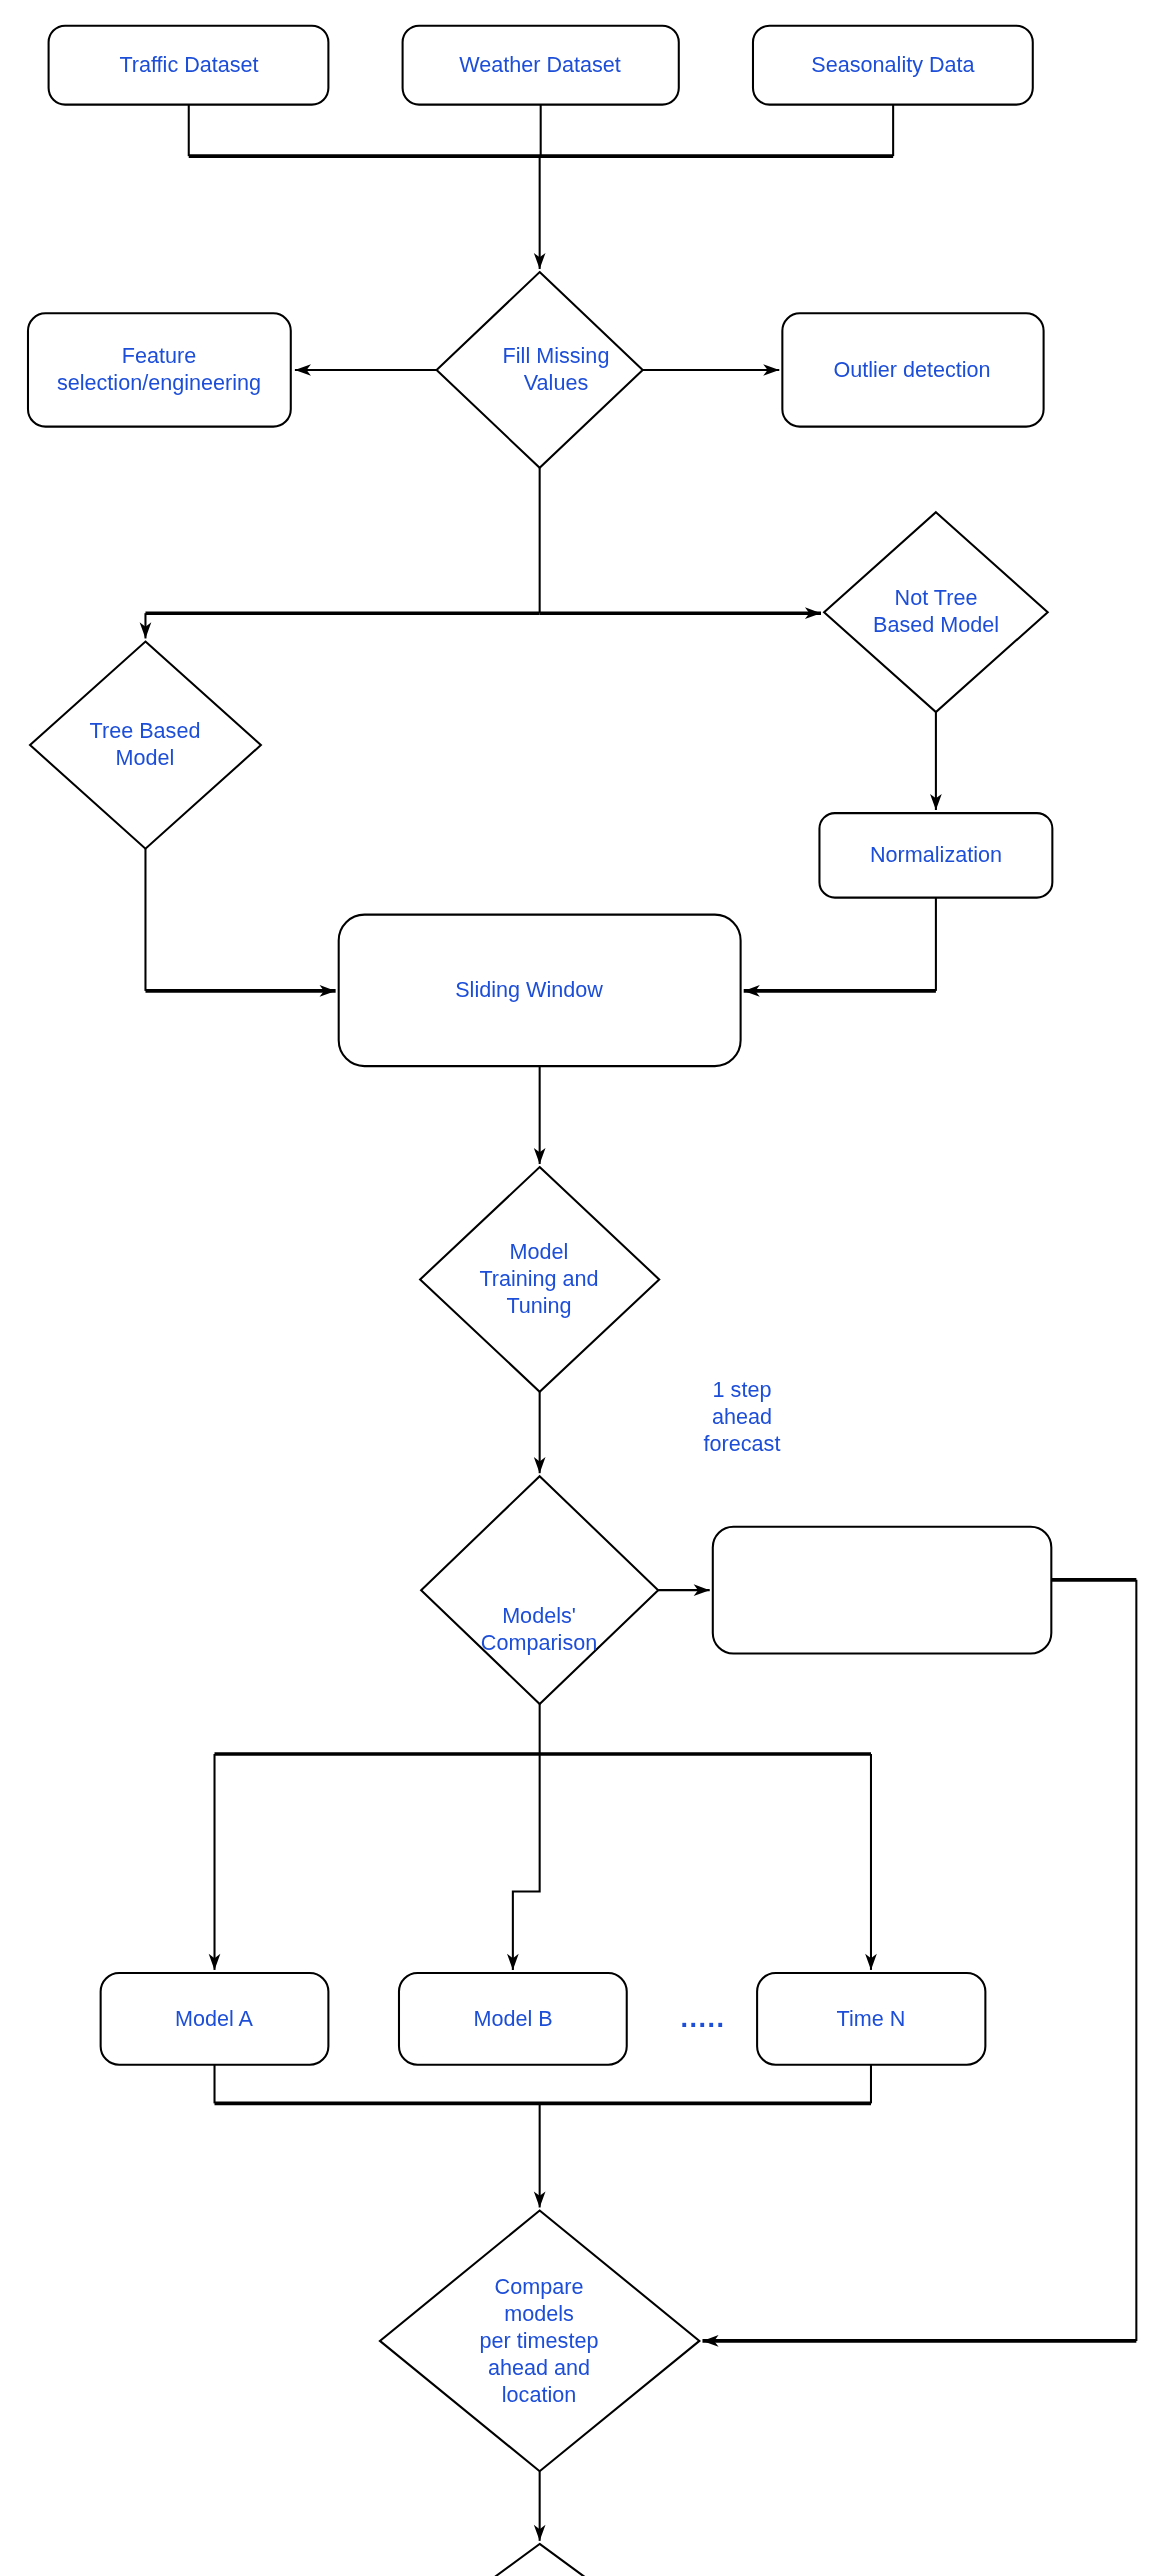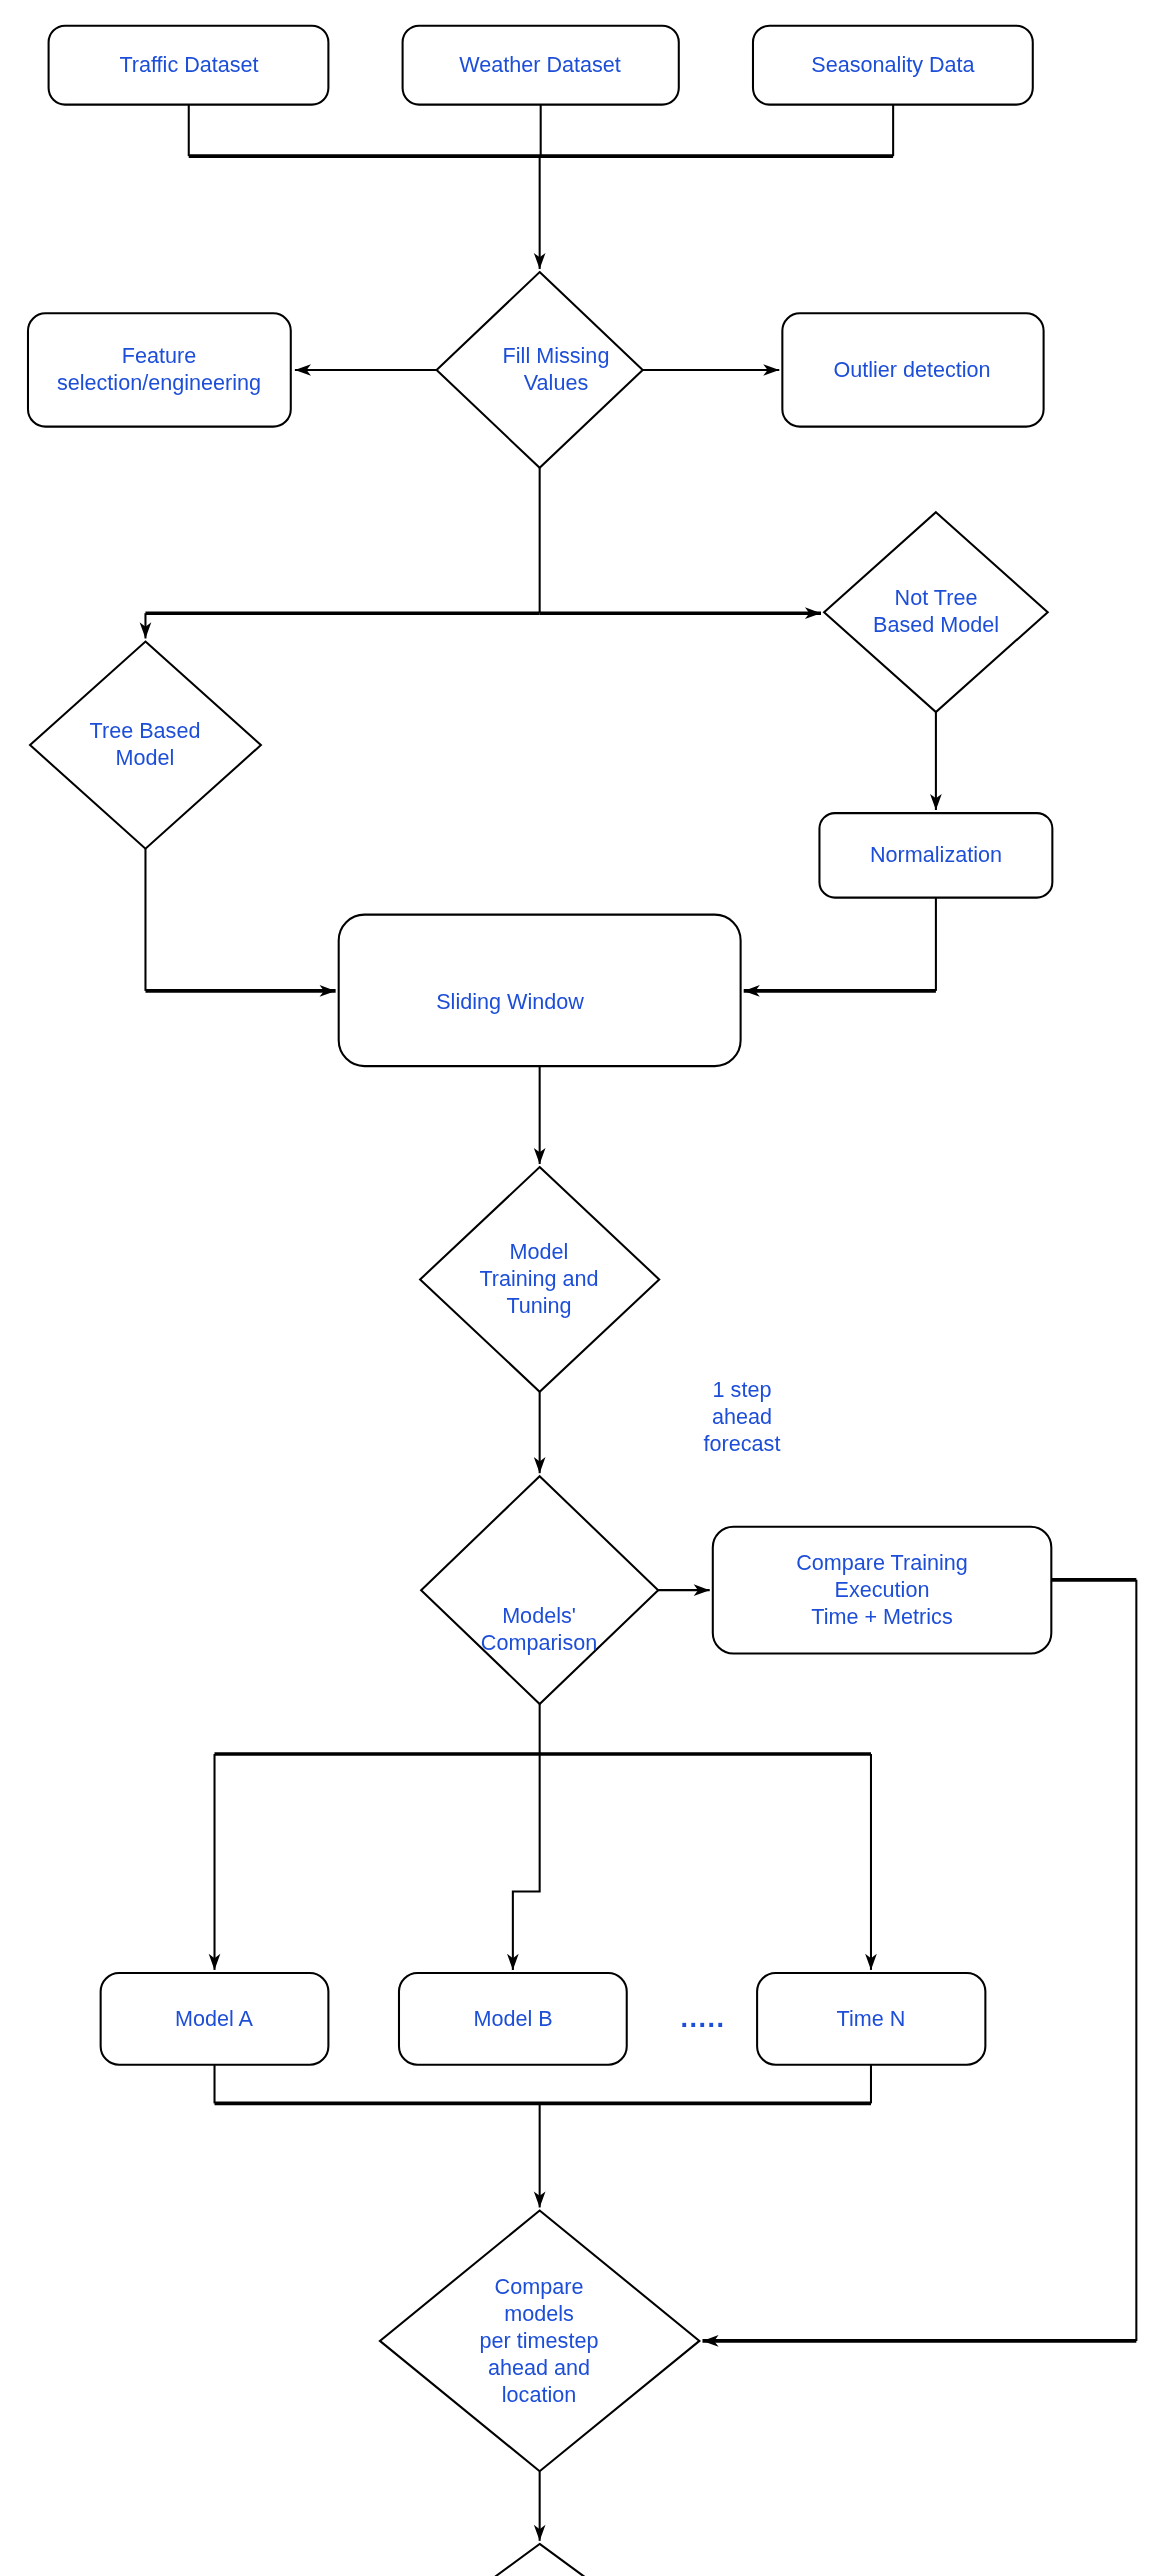--- a/index.html
+++ b/index.html
@@ -133,31 +133,29 @@
   <div class="lbl" style="left:556px; top:370px;">Fill Missing
 Values</div>
   <div class="lbl" style="left:159px;  top:370px;">Feature
 selection/engineering</div>
   <div class="lbl" style="left:912px; top:370px;">Outlier detection</div>
   <div class="lbl" style="left:145px;  top:745px;">Tree Based
 Model</div>
   <div class="lbl" style="left:936px; top:612px;">Not Tree
 Based Model</div>
   <div class="lbl" style="left:936px; top:855px;">Normalization</div>
-  <div class="lbl" style="left:510px; top:990px;margin-top:12px;">Sliding Window</div>
+  <div class="lbl" style="left:529px; top:990px;">Sliding Window</div>
   <div class="lbl" style="left:539px; top:1279px;">Model
 Training and
 Tuning</div>
   <div class="lbl" style="left:742px; top:1417px;">1 step
 ahead
 forecast</div>
   <div class="lbl" style="left:539px; top:1630px;">Models'
 Comparison</div>
-  <div class="lbl" style="left:882px; top:1590px;">Compare Training Execution
-Time + Metrics</div>
   <div class="lbl" style="left:214px;  top:2019px;">Model A</div>
   <div class="lbl" style="left:513px;  top:2019px;">Model B</div>
   <div class="lbl dots" style="left:703px; top:2019px;">.....</div>
   <div class="lbl" style="left:871px; top:2019px;">Time N</div>
   <div class="lbl" style="left:539px; top:2341px;">Compare
 models
 per timestep
 ahead and
 location</div>
 

